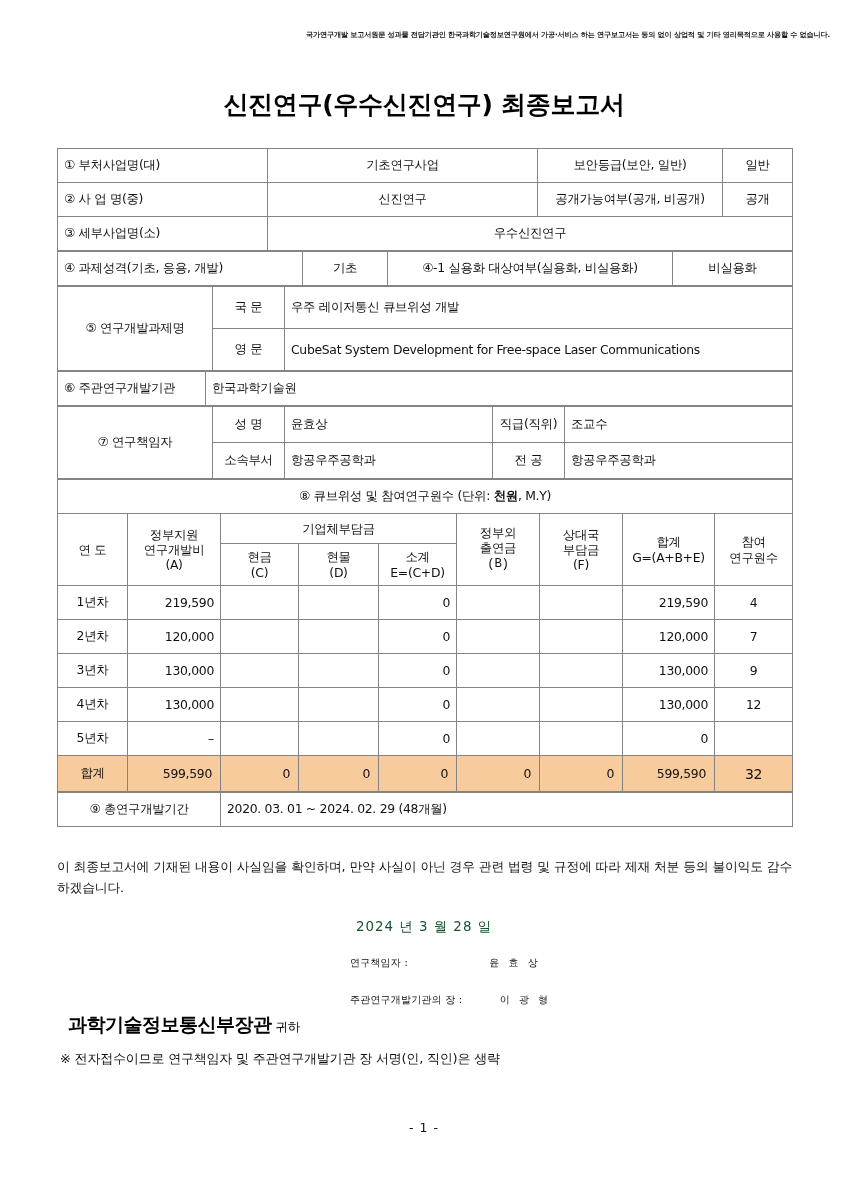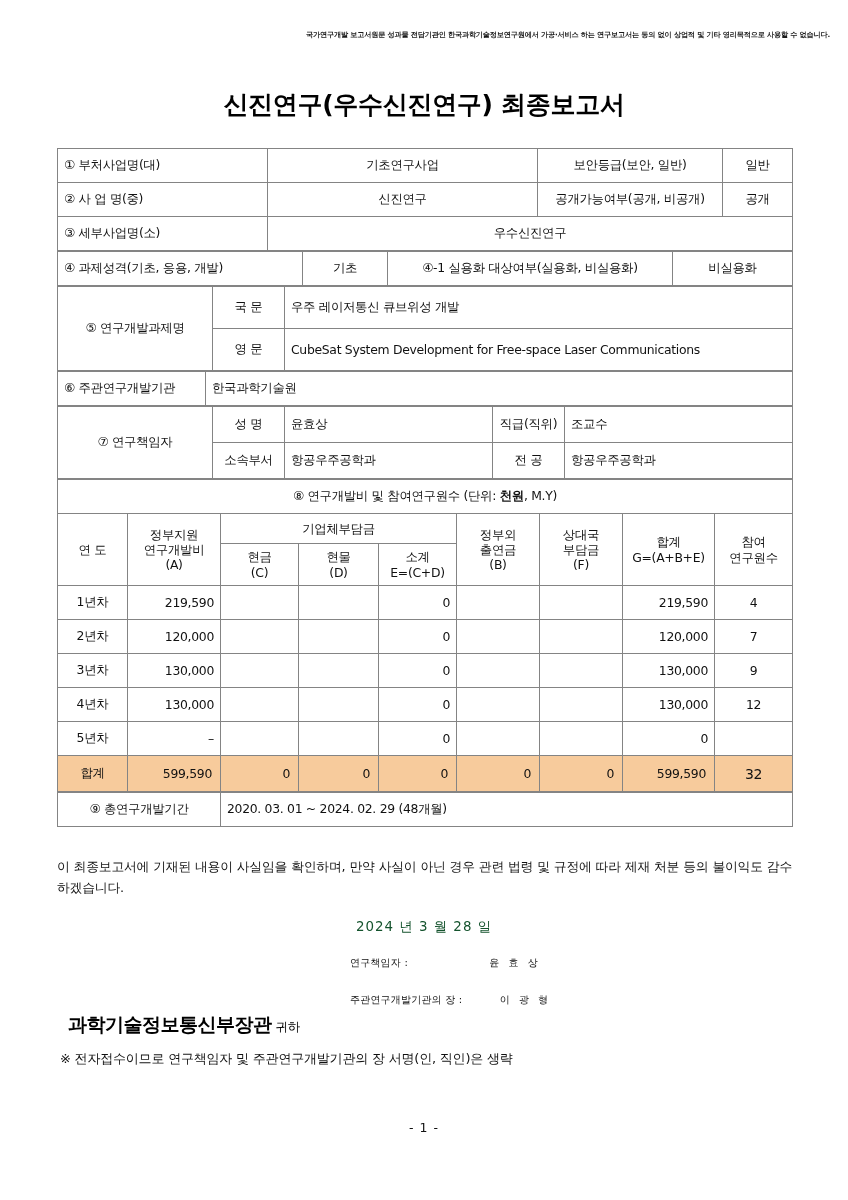--- a/index.html
+++ b/index.html
@@ -370,31 +370,31 @@
         <col style="width:78px">
         <col style="width:80px">
         <col style="width:78px">
         <col style="width:83px">
         <col style="width:83px">
         <col style="width:92px">
         <col style="width:78px">
       </colgroup>
       <tbody>
         <tr>
-          <td class="caption" colspan="9"><span>⑧ 연구개발비 및 참여연구원수 (단위: </span><b>천원</b><span>, M.Y)</span></td>
+          <td class="caption" colspan="9"><span>⑧ 큐브위성 및 참여연구원수 (단위: </span><b>천원</b><span>, M.Y)</span></td>
         </tr>
         <tr>
           <td class="bhead" rowspan="2" style="height:72px;">연 도</td>
           <td class="bhead" rowspan="2" style="height:72px;">
             <div>정부지원</div>
             <div>연구개발비</div>
             <div>(A)</div>
           </td>
           <td class="bhead" colspan="3" style="height:30px;">기업체부담금</td>
-          <td class="bhead" rowspan="2" style="height:72px;">
+          <td class="bhead" rowspan="2" style="height:72px;font-family:Liberation Mono, monospace;">
             <div>정부외</div>
             <div>출연금</div>
             <div>(B)</div>
           </td>
           <td class="bhead" rowspan="2" style="height:72px;">
             <div>상대국</div>
             <div>부담금</div>
             <div>(F)</div>
           </td>
           <td class="bhead-orange" rowspan="2" style="height:72px;">
@@ -516,17 +516,17 @@
 
   <div class="sig-row sig-2">
     <span class="sig-label">주관연구개발기관의 장 :</span>
     <span class="sig-name">이 광 형</span>
   </div>
 
   <div class="minister">
     <span>과학기술정보통신부장관</span><span class="honorific">귀하</span>
   </div>
 
-  <div class="footnote">※ 전자접수이므로 연구책임자 및 주관연구개발기관의 장 서명(인, 직인)은 생략</div>
+  <div class="footnote">※ 전자접수이므로 연구책임자 및 주관연구개발기관 장 서명(인, 직인)은 생략</div>
 
   <div class="pagenum">- 1 -</div>
 
 </div>
 
 </body></html>

